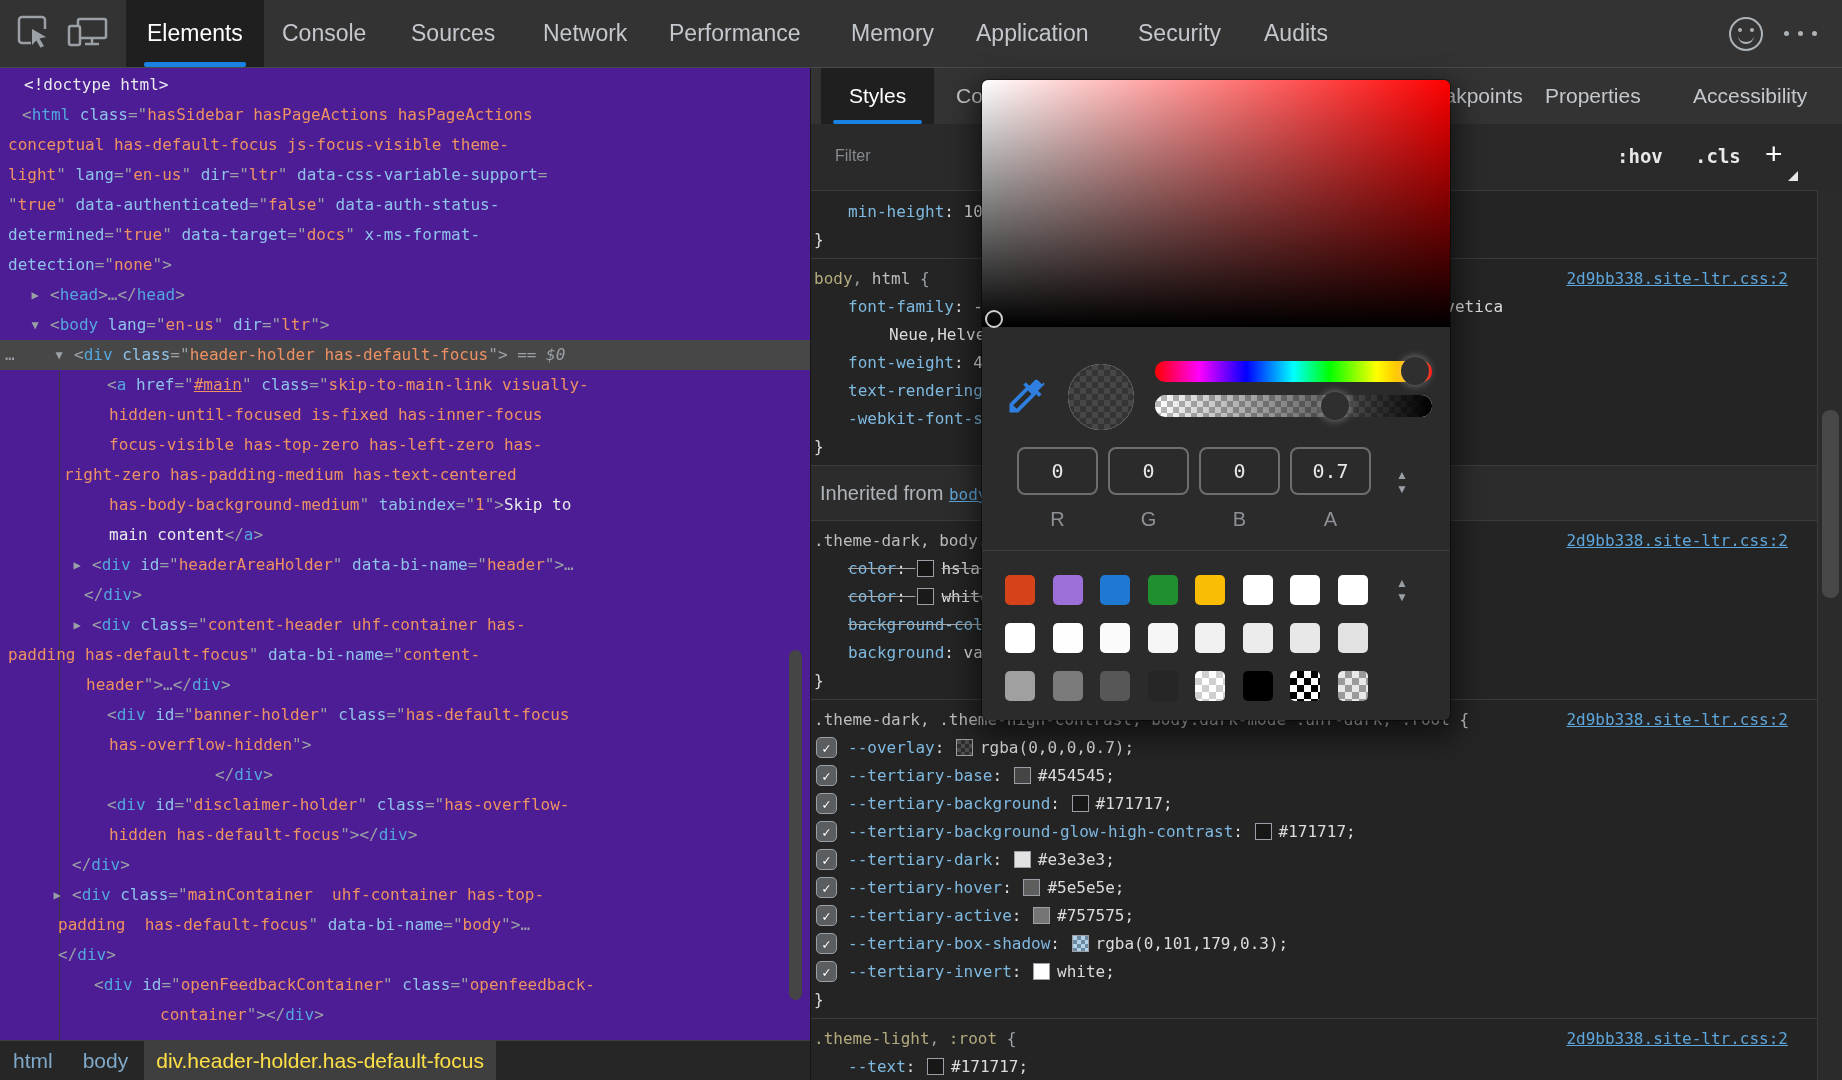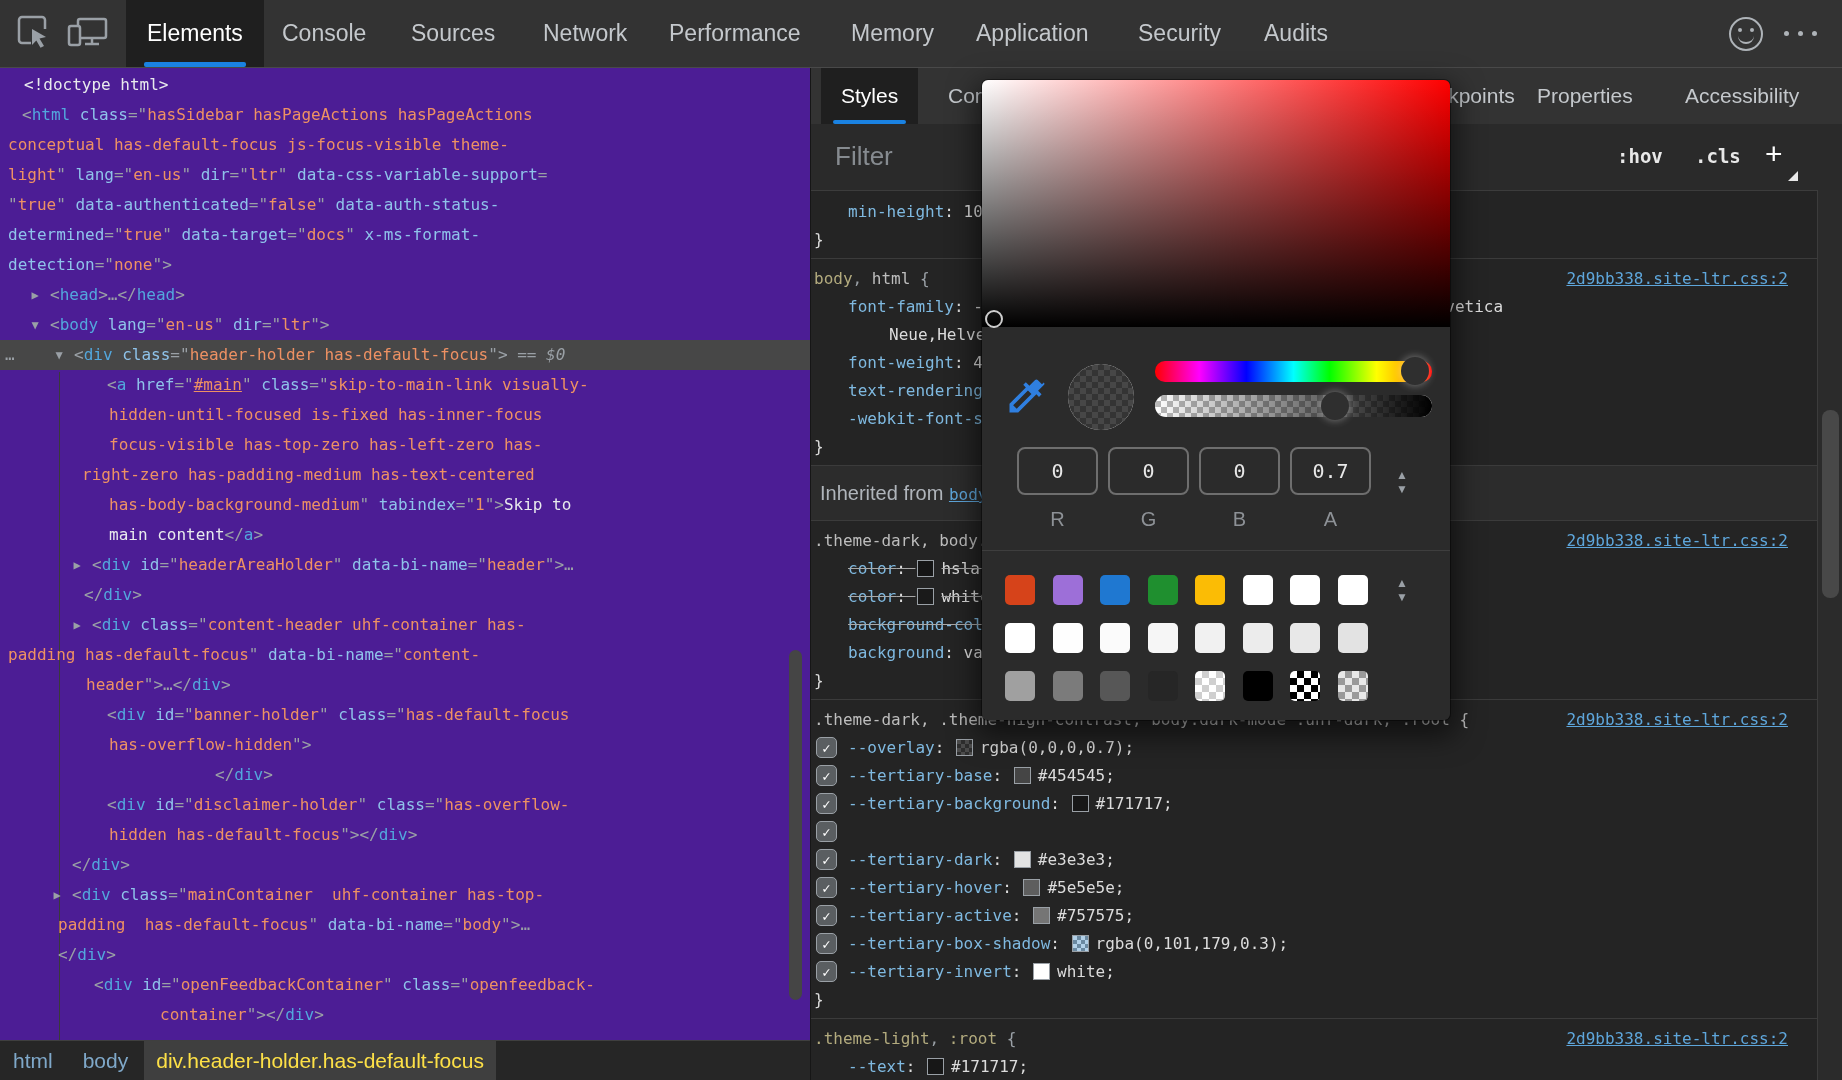--- a/index.html
+++ b/index.html
@@ -33,25 +33,25 @@
   
   .crumbs{position:absolute;left:0;top:1040px;width:810px;height:40px;background:#262626;border-top:1px solid #3f3f3f;
           display:flex;align-items:center;font-size:21px;z-index:6;}
   .crumb{color:#7fa8c9;white-space:nowrap;}
   .crumb.c0{margin-left:13px}.crumb.c1{margin-left:30px}
   .crumb-sel{margin-left:16px;background:#3f3f3f;color:#fde047;padding:0 12px;height:40px;line-height:40px;white-space:nowrap;}
   
   .vdiv{position:absolute;left:810px;top:68px;width:1px;height:1012px;background:#161616;}
   .styles{position:absolute;left:811px;top:68px;width:1031px;height:1012px;background:#242424;overflow:hidden;}
   .sp-tabs{position:absolute;left:0;top:0;width:1031px;height:56px;background:#333333;border-bottom:1px solid #494949;}
-  .sptab{position:absolute;top:0;height:56px;line-height:56px;font-size:21px;color:#c4c8cc;padding:0 20px;white-space:nowrap;}
+  .sptab{position:absolute;top:0;height:56px;line-height:56px;font-size:21px;color:#c4c8cc;padding:0 28px;white-space:nowrap;}
   .sptab.active{background:#1f1f1f;color:#fff;}
   .sptab.active::after{content:"";position:absolute;left:12px;right:12px;bottom:0;height:4px;background:#1a82e2;border-radius:2px;}
   .sp-filter{position:absolute;left:0;top:56px;width:1031px;height:66px;background:#2a2a2a;border-bottom:1px solid #3c3c3c;}
-  .filter-ph{position:absolute;left:24px;top:0;line-height:64px;font-size:26px;color:#868b90;}
+  .filter-ph{position:absolute;left:24px;top:0;line-height:64px;font-size:16px;color:#868b90;}
   .ftool{position:absolute;top:0;line-height:64px;font-family:"DejaVu Sans Mono",monospace;font-weight:bold;font-size:19px;color:#e8e8e8;}
   .f-hov{left:806px}.f-cls{left:884px}
   .f-add{left:954px;font-family:"Liberation Sans",sans-serif;font-weight:normal;font-size:30px;color:#fff;line-height:60px;}
   .f-tri{position:absolute;left:977px;top:47px;width:0;height:0;border-left:10px solid transparent;border-bottom:10px solid #e8e8e8;}
   .sp-content{position:absolute;left:0;top:122px;width:1007px;font-family:"DejaVu Sans Mono",monospace;font-size:16px;color:#dcdcdc;}
   .rule{position:relative;padding:6px 0 4px;border-bottom:1px solid #3b3b3b;}
   .rule.first{padding-top:8px;}
   .sel-row{height:28px;line-height:28px;white-space:pre;padding-left:3px;}
   .sg-sel{color:#b3ab7e}.sg-seld{color:#bdbdbd}
   .srow{position:relative;height:28px;line-height:28px;white-space:pre;padding-left:37px;}
@@ -173,21 +173,21 @@
         <div class="line" style="padding-left: 8px;"><span class="sg-v">light</span><span class="sg-g">" </span><span class="sg-a">lang</span><span class="sg-g">="</span><span class="sg-v">en-us</span><span class="sg-g">" </span><span class="sg-a">dir</span><span class="sg-g">="</span><span class="sg-v">ltr</span><span class="sg-g">" </span><span class="sg-a">data-css-variable-support</span><span class="sg-g">=</span></div>
         <div class="line" style="padding-left: 8px;"><span class="sg-g">"</span><span class="sg-v">true</span><span class="sg-g">" </span><span class="sg-a">data-authenticated</span><span class="sg-g">="</span><span class="sg-v">false</span><span class="sg-g">" </span><span class="sg-a">data-auth-status-</span></div>
         <div class="line" style="padding-left: 8px;"><span class="sg-a">determined</span><span class="sg-g">="</span><span class="sg-v">true</span><span class="sg-g">" </span><span class="sg-a">data-target</span><span class="sg-g">="</span><span class="sg-v">docs</span><span class="sg-g">" </span><span class="sg-a">x-ms-format-</span></div>
         <div class="line" style="padding-left: 8px;"><span class="sg-a">detection</span><span class="sg-g">="</span><span class="sg-v">none</span><span class="sg-g">"&gt;</span></div>
         <div class="line" style="padding-left: 50px;"><span class="tw" style="left: 24px;">▶</span><span class="sg-g">&lt;</span><span class="sg-t">head</span><span class="sg-g">&gt;…&lt;/</span><span class="sg-t">head</span><span class="sg-g">&gt;</span></div>
         <div class="line" style="padding-left: 50px;"><span class="tw" style="left: 24px;">▼</span><span class="sg-g">&lt;</span><span class="sg-t">body</span><span class="sg-p"> </span><span class="sg-a">lang</span><span class="sg-g">="</span><span class="sg-v">en-us</span><span class="sg-g">" </span><span class="sg-a">dir</span><span class="sg-g">="</span><span class="sg-v">ltr</span><span class="sg-g">"&gt;</span></div>
         <div class="line sel" style="padding-left: 74px;"><span class="row-dots">…</span><span class="tw" style="left: 48px;">▼</span><span class="sg-g">&lt;</span><span class="sg-t">div</span><span class="sg-p"> </span><span class="sg-a">class</span><span class="sg-g">="</span><span class="sg-v">header-holder has-default-focus</span><span class="sg-g">"&gt;</span><span class="sg-d"> == $0</span></div>
         <div class="line" style="padding-left: 107px;"><span class="sg-g">&lt;</span><span class="sg-t">a</span><span class="sg-p"> </span><span class="sg-a">href</span><span class="sg-g">="</span><span class="sg-l">#main</span><span class="sg-g">" </span><span class="sg-a">class</span><span class="sg-g">="</span><span class="sg-v">skip-to-main-link visually-</span></div>
         <div class="line" style="padding-left: 109px;"><span class="sg-v">hidden-until-focused is-fixed has-inner-focus</span></div>
         <div class="line" style="padding-left: 109px;"><span class="sg-v">focus-visible has-top-zero has-left-zero has-</span></div>
-        <div class="line" style="padding-left: 82px;"><span class="sg-v">right-zero has-padding-medium has-text-centered</span></div>
+        <div class="line" style="padding-left: 64px;"><span class="sg-v">right-zero has-padding-medium has-text-centered</span></div>
         <div class="line" style="padding-left: 109px;"><span class="sg-v">has-body-background-medium</span><span class="sg-g">" </span><span class="sg-a">tabindex</span><span class="sg-g">="</span><span class="sg-v">1</span><span class="sg-g">"&gt;</span><span class="sg-p">Skip to</span></div>
         <div class="line" style="padding-left: 109px;"><span class="sg-p">main content</span><span class="sg-g">&lt;/</span><span class="sg-t">a</span><span class="sg-g">&gt;</span></div>
         <div class="line" style="padding-left: 92px;"><span class="tw" style="left: 66px;">▶</span><span class="sg-g">&lt;</span><span class="sg-t">div</span><span class="sg-p"> </span><span class="sg-a">id</span><span class="sg-g">="</span><span class="sg-v">headerAreaHolder</span><span class="sg-g">" </span><span class="sg-a">data-bi-name</span><span class="sg-g">="</span><span class="sg-v">header</span><span class="sg-g">"&gt;…</span></div>
         <div class="line" style="padding-left: 84px;"><span class="sg-g">&lt;/</span><span class="sg-t">div</span><span class="sg-g">&gt;</span></div>
         <div class="line" style="padding-left: 92px;"><span class="tw" style="left: 66px;">▶</span><span class="sg-g">&lt;</span><span class="sg-t">div</span><span class="sg-p"> </span><span class="sg-a">class</span><span class="sg-g">="</span><span class="sg-v">content-header uhf-container has-</span></div>
         <div class="line" style="padding-left: 8px;"><span class="sg-v">padding has-default-focus</span><span class="sg-g">" </span><span class="sg-a">data-bi-name</span><span class="sg-g">="</span><span class="sg-v">content-</span></div>
         <div class="line" style="padding-left: 86px;"><span class="sg-v">header</span><span class="sg-g">"&gt;…&lt;/</span><span class="sg-t">div</span><span class="sg-g">&gt;</span></div>
         <div class="line" style="padding-left: 107px;"><span class="sg-g">&lt;</span><span class="sg-t">div</span><span class="sg-p"> </span><span class="sg-a">id</span><span class="sg-g">="</span><span class="sg-v">banner-holder</span><span class="sg-g">" </span><span class="sg-a">class</span><span class="sg-g">="</span><span class="sg-v">has-default-focus</span></div>
         <div class="line" style="padding-left: 109px;"><span class="sg-v">has-overflow-hidden</span><span class="sg-g">"&gt;</span></div>
         <div class="line" style="padding-left: 215px;"><span class="sg-g">&lt;/</span><span class="sg-t">div</span><span class="sg-g">&gt;</span></div>
@@ -250,21 +250,21 @@
           <div class="srow"><span class="struck"><span class="prop-name">background-color</span><span class="prop-val">: </span><span class="swatch" style="background: rgb(23, 23, 23);"></span><span class="prop-val">#171717;</span></span></div>
           <div class="srow"><span><span class="prop-name">background</span><span class="prop-val">: var(--body-background);</span></span></div>
           <div class="close-row">}</div>
         </div>
         <div class="rule">
           <div class="sel-row"><span class="sg-seld">.theme-dark, </span><span class="sg-seld">.theme-high-contrast, body.dark-mode .uhf-dark, :root {</span></div>
           <span class="css-link">2d9bb338.site-ltr.css:2</span>
           <div class="srow"><span class="cbx">✓</span><span><span class="prop-name">--overlay</span><span class="prop-val">: </span><span class="swatch sw-overlay"></span><span class="prop-val">rgba(0,0,0,0.7);</span></span></div>
           <div class="srow"><span class="cbx">✓</span><span><span class="prop-name">--tertiary-base</span><span class="prop-val">: </span><span class="swatch" style="background: rgb(69, 69, 69);"></span><span class="prop-val">#454545;</span></span></div>
           <div class="srow"><span class="cbx">✓</span><span><span class="prop-name">--tertiary-background</span><span class="prop-val">: </span><span class="swatch" style="background: rgb(23, 23, 23);"></span><span class="prop-val">#171717;</span></span></div>
-          <div class="srow"><span class="cbx">✓</span></div>
+          <div class="srow"><span class="cbx">✓</span><span><span class="prop-name">--tertiary-background-glow-high-contrast</span><span class="prop-val">: </span><span class="swatch" style="background: rgb(23, 23, 23);"></span><span class="prop-val">#171717;</span></span></div>
           <div class="srow"><span class="cbx">✓</span><span><span class="prop-name">--tertiary-dark</span><span class="prop-val">: </span><span class="swatch" style="background: rgb(227, 227, 227);"></span><span class="prop-val">#e3e3e3;</span></span></div>
           <div class="srow"><span class="cbx">✓</span><span><span class="prop-name">--tertiary-hover</span><span class="prop-val">: </span><span class="swatch" style="background: rgb(94, 94, 94);"></span><span class="prop-val">#5e5e5e;</span></span></div>
           <div class="srow"><span class="cbx">✓</span><span><span class="prop-name">--tertiary-active</span><span class="prop-val">: </span><span class="swatch" style="background: rgb(117, 117, 117);"></span><span class="prop-val">#757575;</span></span></div>
           <div class="srow"><span class="cbx">✓</span><span><span class="prop-name">--tertiary-box-shadow</span><span class="prop-val">: </span><span class="swatch sw-boxshadow"></span><span class="prop-val">rgba(0,101,179,0.3);</span></span></div>
           <div class="srow"><span class="cbx">✓</span><span><span class="prop-name">--tertiary-invert</span><span class="prop-val">: </span><span class="swatch" style="background: rgb(255, 255, 255);"></span><span class="prop-val">white;</span></span></div>
           <div class="close-row">}</div>
         </div>
         <div class="rule">
           <div class="sel-row"><span class="sg-sel">.theme-light</span><span class="sg-g">, </span><span class="sg-sel">:root</span><span class="sg-g"> {</span></div>
           <span class="css-link">2d9bb338.site-ltr.css:2</span>

